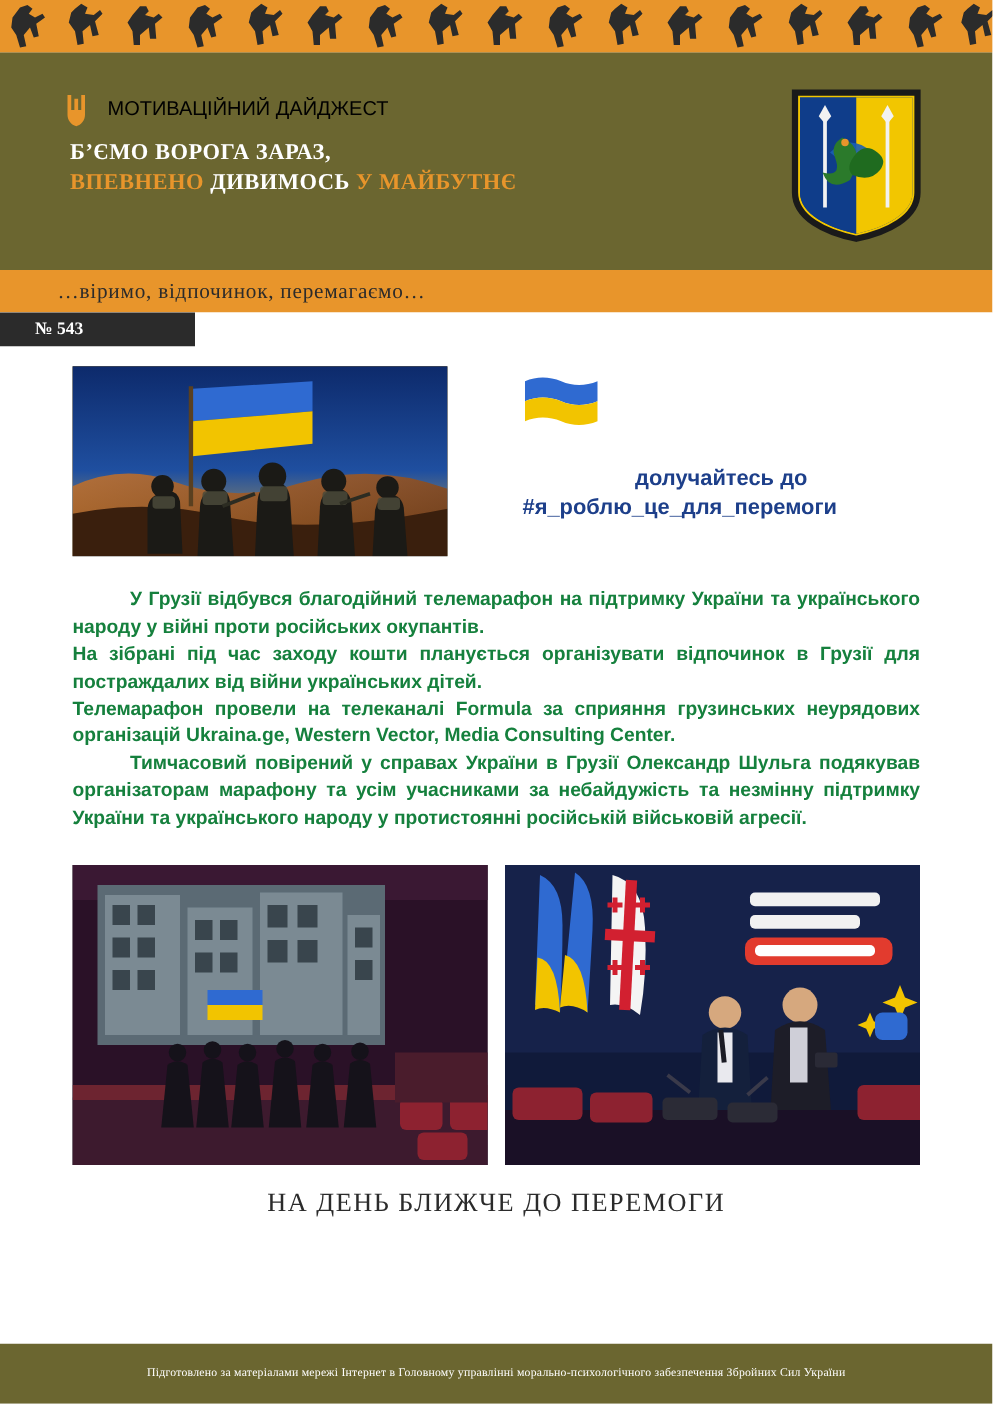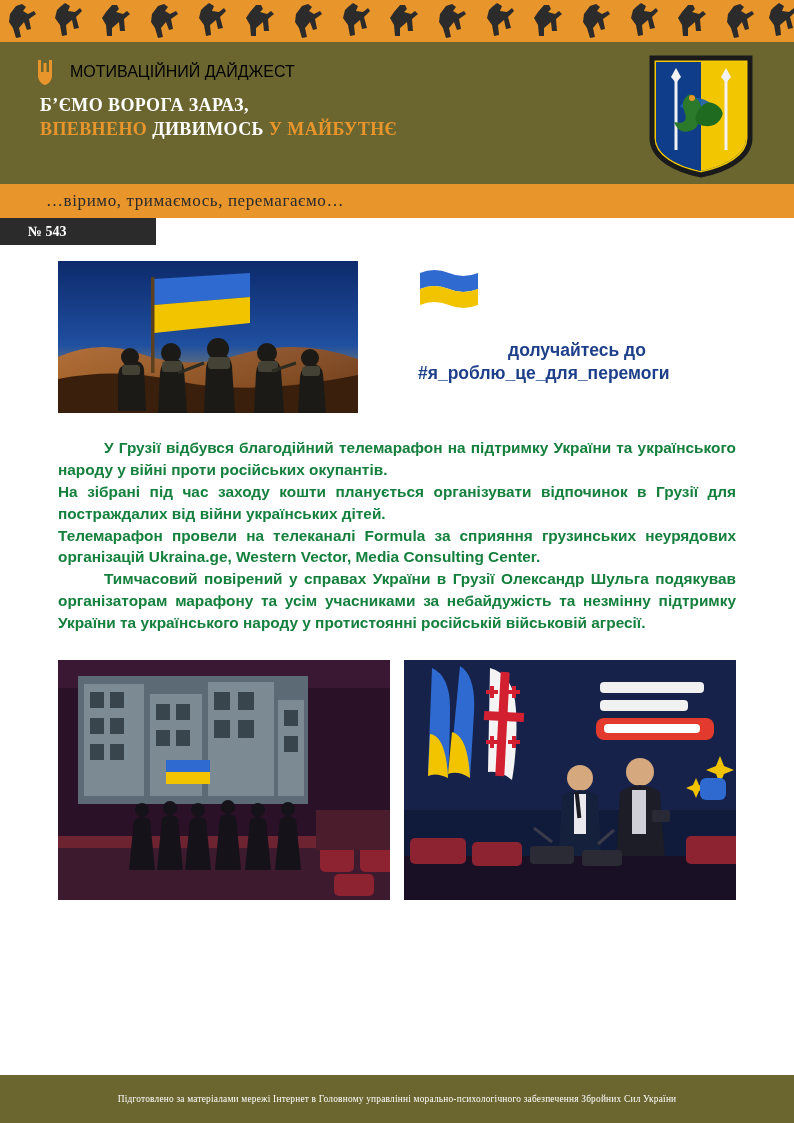--- a/index.html
+++ b/index.html
@@ -26,21 +26,21 @@
     display: block;
     width: 794px;
     height: 42px;
   }
 
   
   .header {
     position: relative;
     height: 142px;
     background: #6b6630;
-    padding: 0;
+    padding: 16px;
   }
   .header-inner {
     position: relative;
     height: 100%;
   }
   .digest-row {
     position: absolute;
     left: 36px;
     top: 16px;
     display: flex;
@@ -315,21 +315,21 @@
       <path d="M80 14 l5 9 -5 6 -5 -6 z" fill="#f2f2f2"></path>
       <path d="M34 52 q16 -16 34 0 q-16 16 -34 0 z" fill="#1a5fb4" opacity="0.9"></path>
       <path d="M44 40 q20 10 6 34 q-16 10 -22 -6 q16 4 10 -12 q-4 -10 6 -16 z" fill="#2b7a2b"></path>
       <path d="M52 70 q14 6 22 -4 q6 -8 -2 -14 q-10 -8 -18 2 q-8 10 -2 16 z" fill="#1f6b1f"></path>
       <circle cx="46" cy="44" r="3" fill="#e8952b"></circle>
     </svg>
   </div>
 </div>
 
 <div class="motto-strip">
-  <span class="motto-text">…віримо,  тримаємось,  перемагаємо…</span>
+  <span class="motto-text">…віримо,  відпочинок,  перемагаємо…</span>
 </div>
 
 <div class="issue-bar">
   <div class="issue-box">
     <span class="issue-num">№ 543</span>
   </div>
 </div>
 
 <div class="content">
 
@@ -534,17 +534,18 @@
           <rect x="178" y="190" width="40" height="16" rx="4"></rect>
         </g>
         <g stroke="#3a3a4a" stroke-width="3" fill="none">
           <path d="M130 168 l18 14"></path>
           <path d="M210 170 l-16 14"></path>
         </g>
       </svg>
     </div>
   </div>
 
+  <div class="closing">НА ДЕНЬ БЛИЖЧЕ ДО ПЕРЕМОГИ</div>
 </div>
 
 <div class="footer">
   <div class="footer-text">Підготовлено за матеріалами мережі Інтернет в Головному управлінні морально-психологічного забезпечення Збройних Сил України</div>
 </div>
 
 </body></html>

